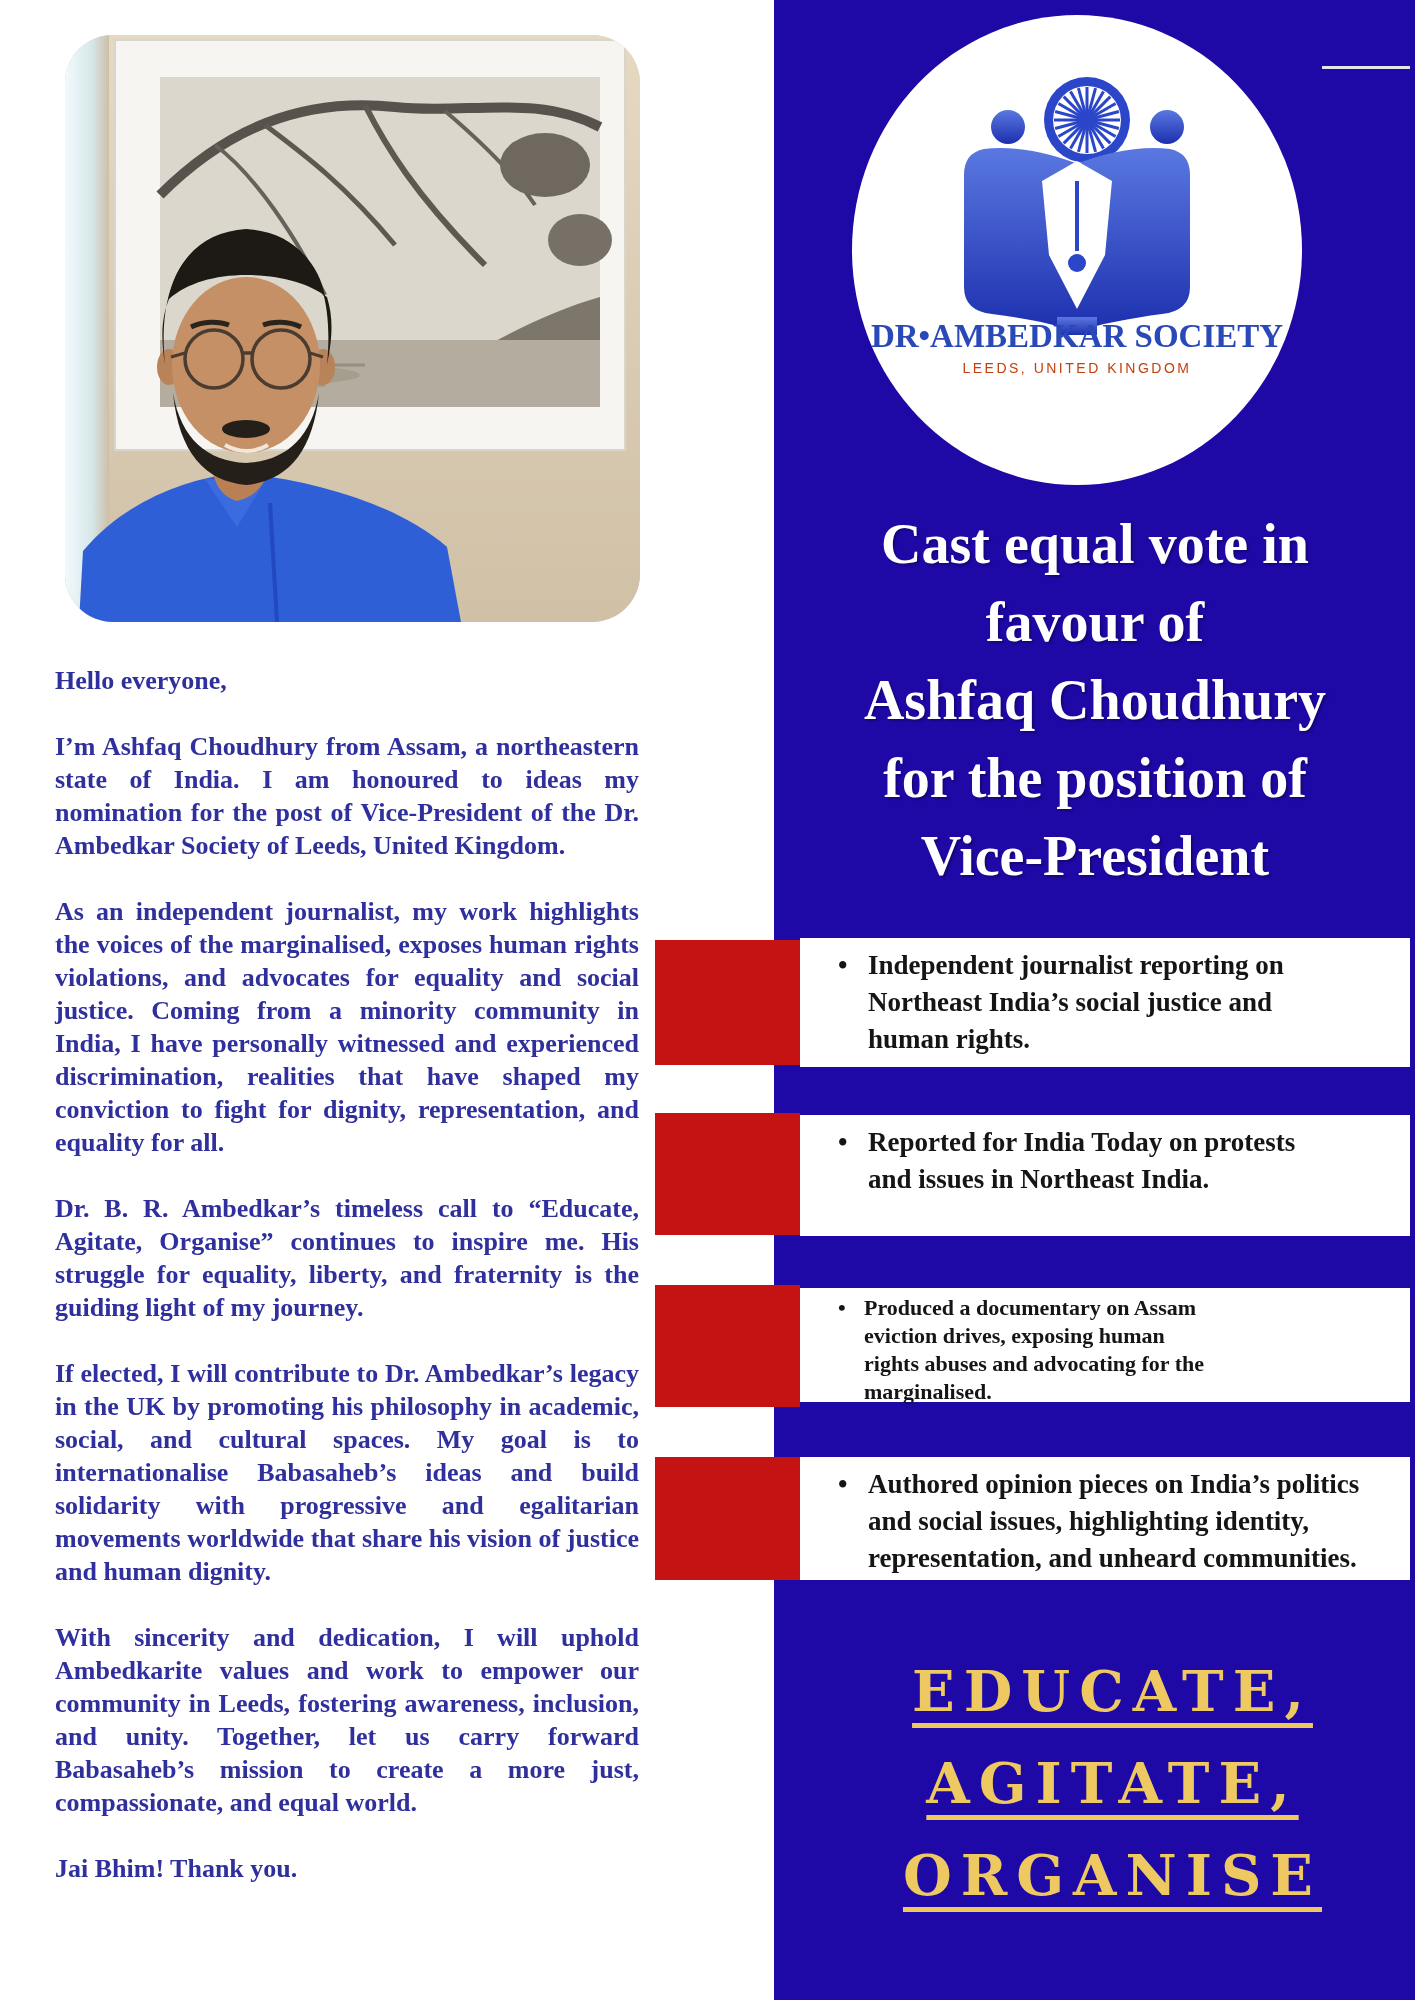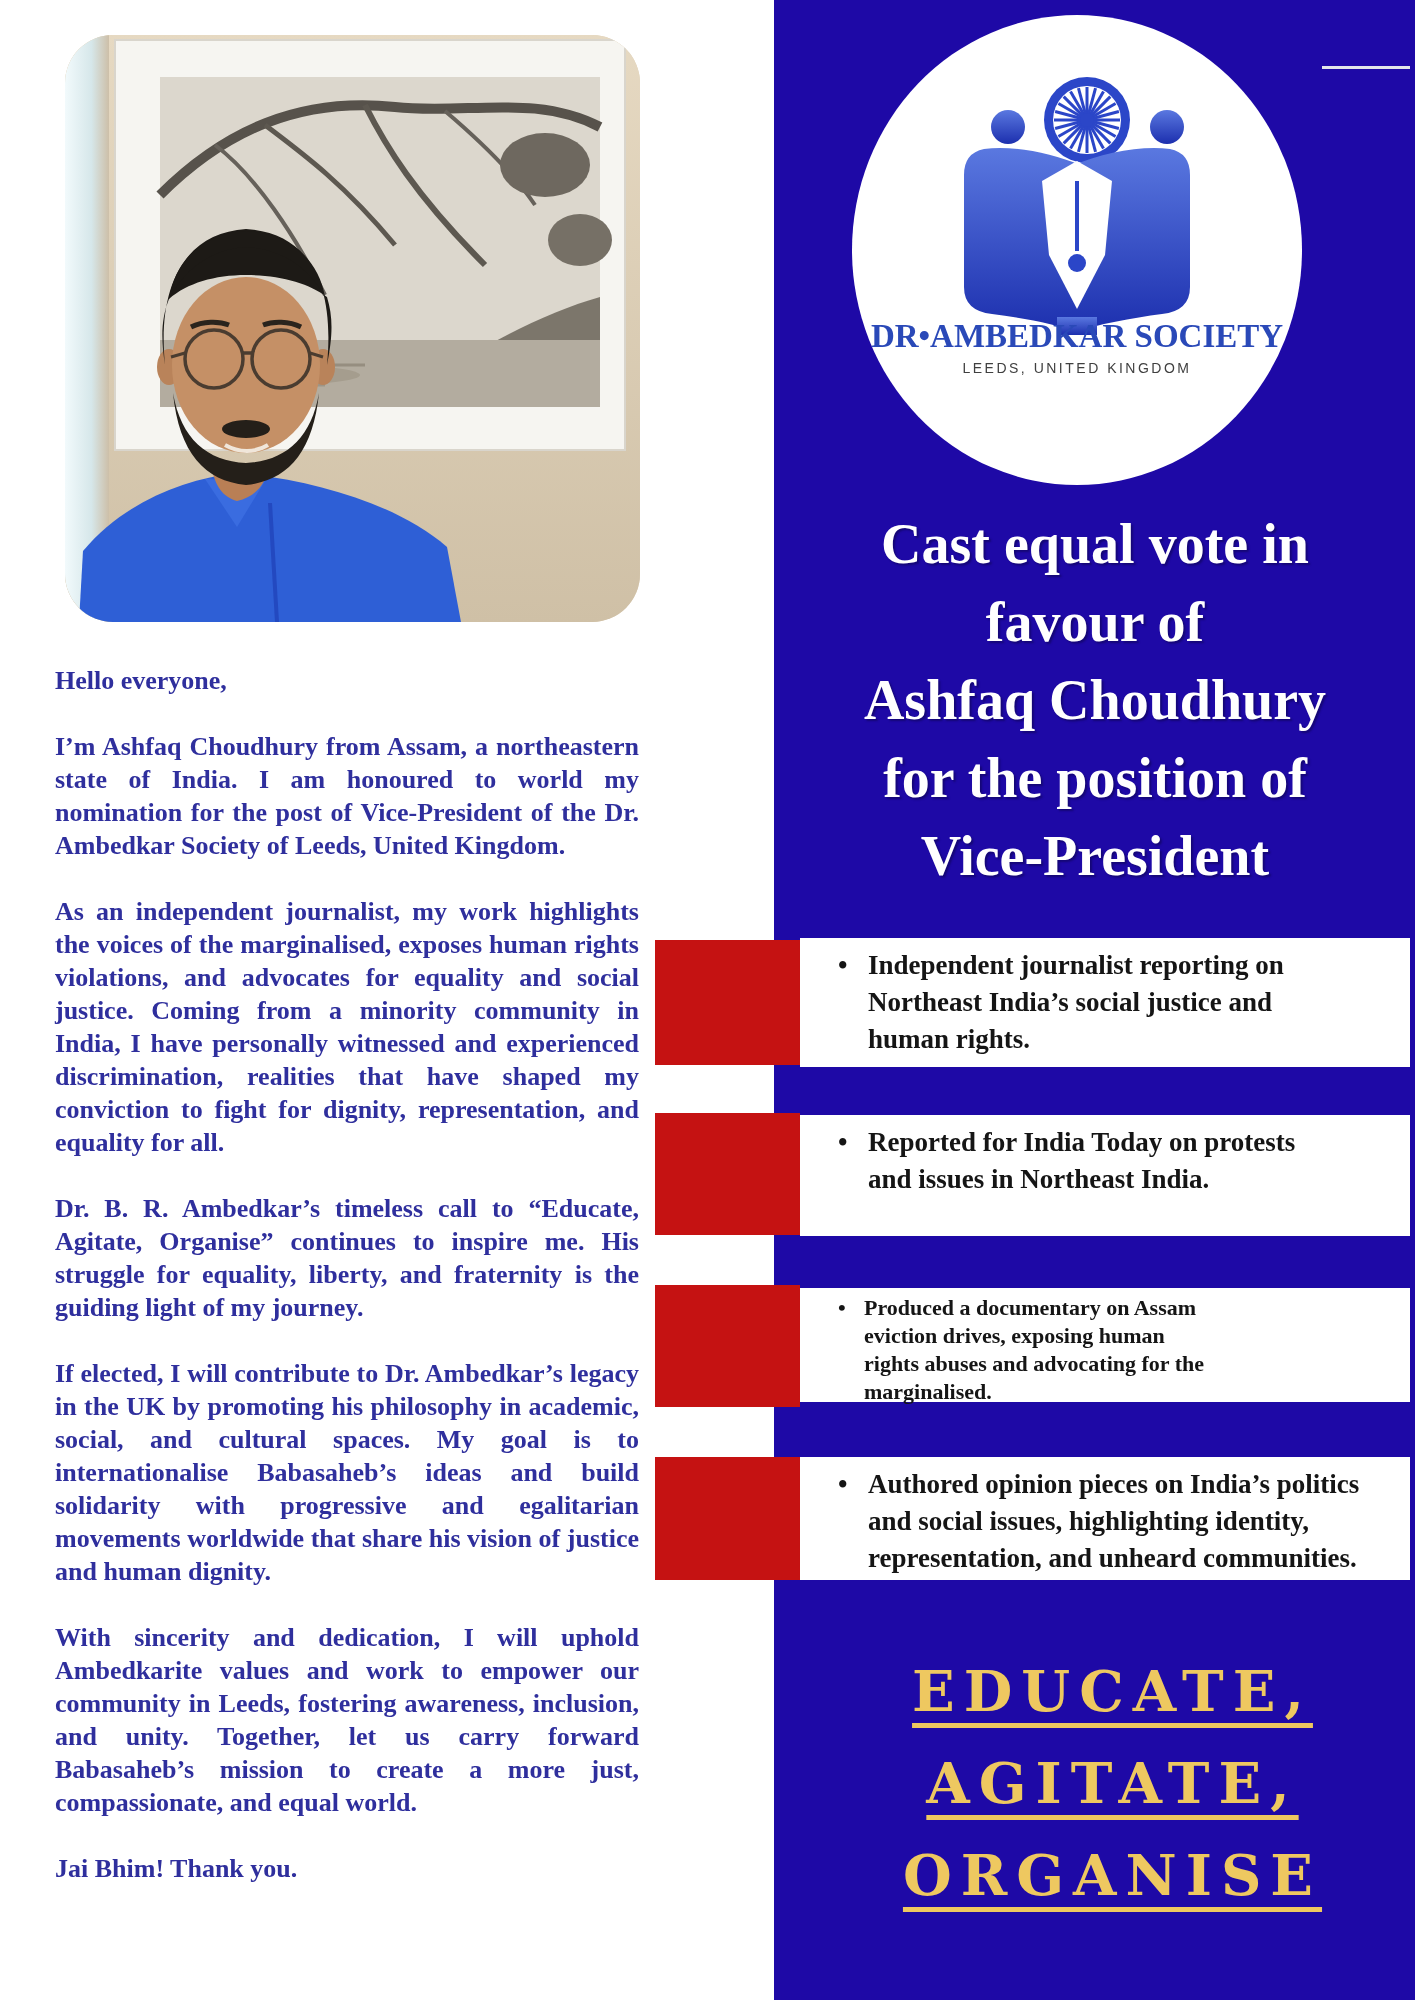--- a/index.html
+++ b/index.html
@@ -15,21 +15,21 @@
   
   .logo-circle{position:absolute;left:852px;top:15px;width:450px;height:470px;}
   .logo-name{
     position:absolute;left:852px;top:318px;width:450px;text-align:center;
     font-family:"Liberation Serif",serif;font-weight:600;font-size:33px;
     color:#2a49b8;white-space:nowrap;
   }
   .logo-sub{
     position:absolute;left:852px;top:360px;width:450px;text-align:center;
     font-family:"Liberation Sans",sans-serif;font-size:14px;letter-spacing:2.5px;
-    color:#404040;white-space:nowrap;
+    color:#c2410c;white-space:nowrap;
   }
   
   .heading{
     position:absolute;left:779px;top:505px;width:632px;text-align:center;
     color:#ffffff;font-weight:bold;font-size:56px;
     font-family:"Liberation Serif","DejaVu Serif",serif;
     text-shadow:2px 2px 2px rgba(10,5,60,.45);
   }
   .heading div{line-height:78px;height:78px;}
   
@@ -217,21 +217,21 @@
   </div>
 
   <div class="slogan">
     <div>EDUCATE,</div>
     <div>AGITATE,</div>
     <div>ORGANISE</div>
   </div>
 
   <div class="left-col">
     <p>Hello everyone,</p>
-    <p>I’m Ashfaq Choudhury from Assam, a northeastern state of India. I am honoured to world my nomination for the post of Vice-President of the Dr. Ambedkar Society of Leeds, United Kingdom.</p>
+    <p>I’m Ashfaq Choudhury from Assam, a northeastern state of India. I am honoured to ideas my nomination for the post of Vice-President of the Dr. Ambedkar Society of Leeds, United Kingdom.</p>
     <p>As an independent journalist, my work highlights the voices of the marginalised, exposes human rights violations, and advocates for equality and social justice. Coming from a minority community in India, I have personally witnessed and experienced discrimination, realities that have shaped my conviction to fight for dignity, representation, and equality for all.</p>
     <p>Dr. B. R. Ambedkar’s timeless call to “Educate, Agitate, Organise” continues to inspire me. His struggle for equality, liberty, and fraternity is the guiding light of my journey.</p>
     <p>If elected, I will contribute to Dr. Ambedkar’s legacy in the UK by promoting his philosophy in academic, social, and cultural spaces. My goal is to internationalise Babasaheb’s ideas and build solidarity with progressive and egalitarian movements worldwide that share his vision of justice and human dignity.</p>
     <p>With sincerity and dedication, I will uphold Ambedkarite values and work to empower our community in Leeds, fostering awareness, inclusion, and unity. Together, let us carry forward Babasaheb’s mission to create a more just, compassionate, and equal world.</p>
     <p class="last">Jai Bhim! Thank you.</p>
   </div>
 
 </div>
 
 </body></html>

